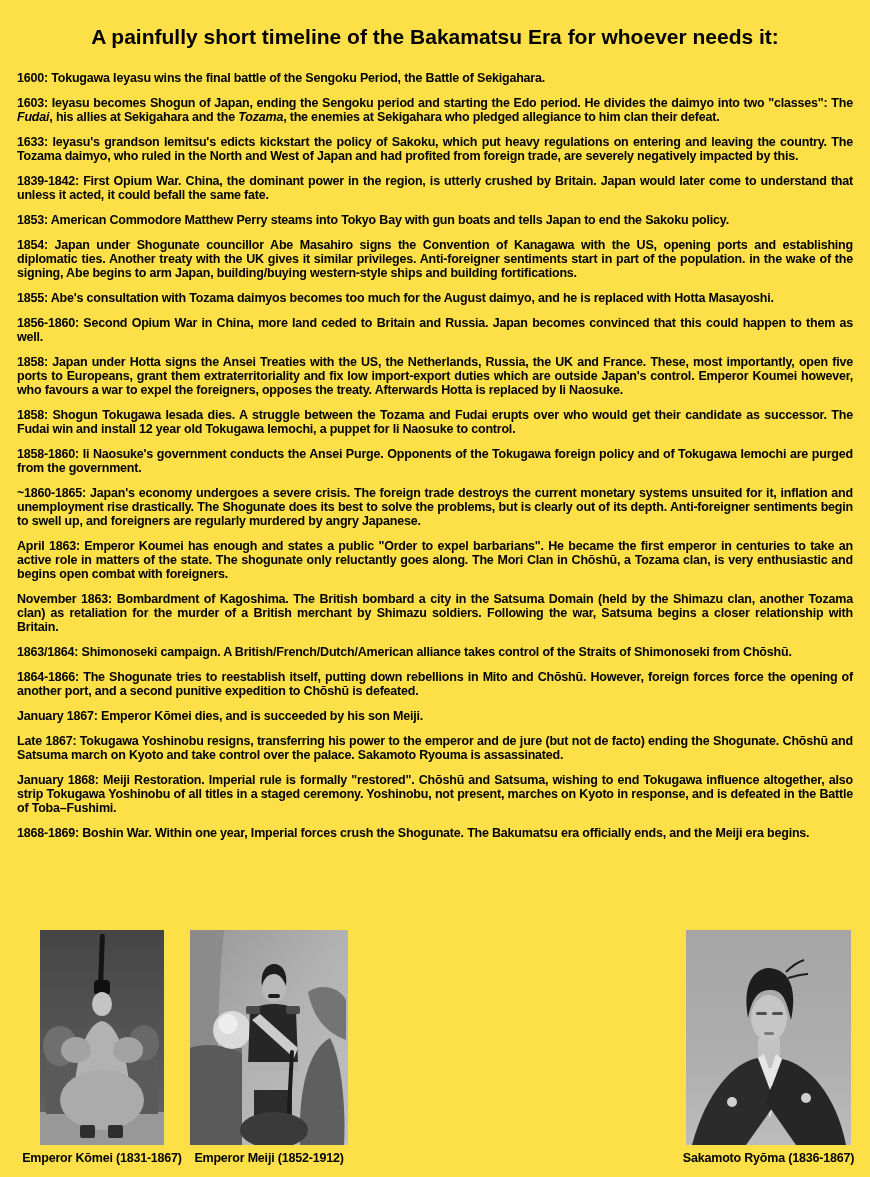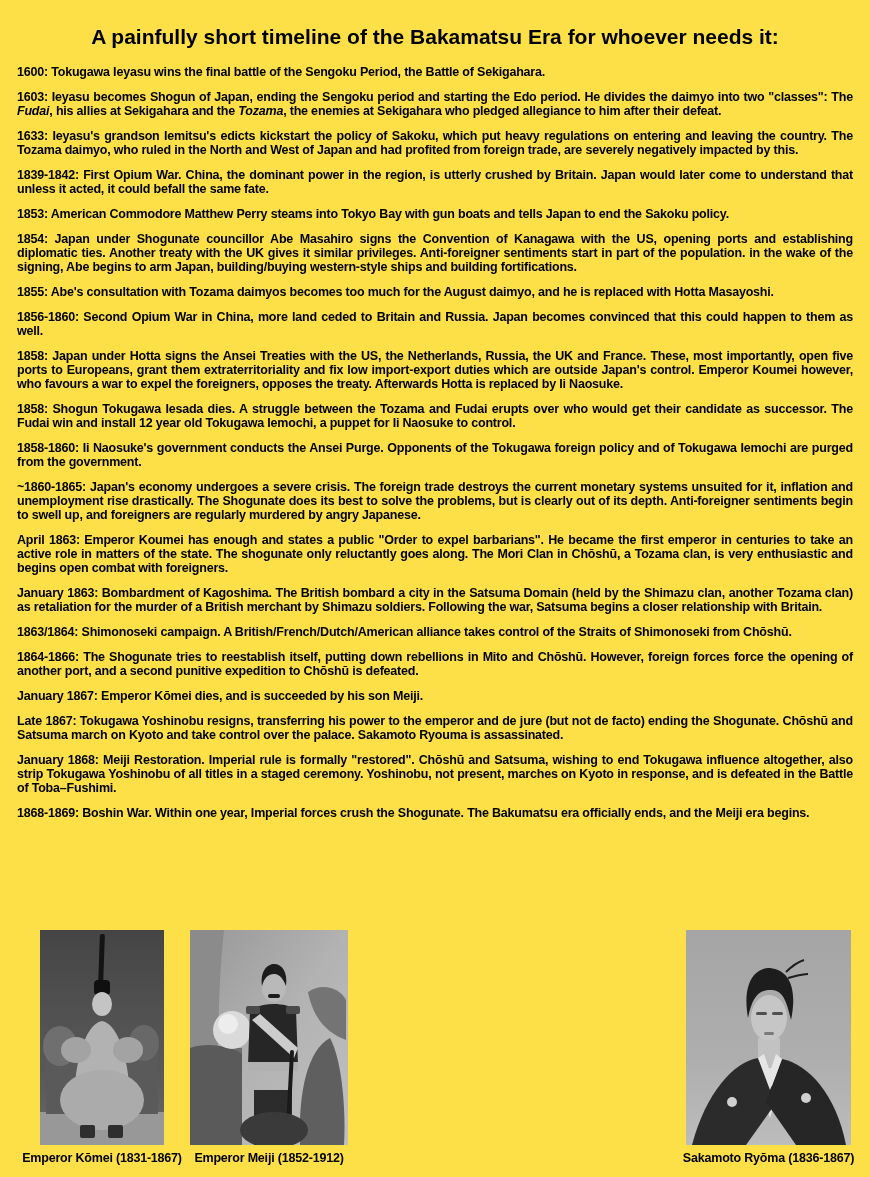--- a/index.html
+++ b/index.html
@@ -18,21 +18,21 @@
     overflow: hidden;
   }
   .title {
     margin: 25px 17px 0;
     font-size: 21px;
     line-height: 24px;
     text-align: center;
     font-weight: 700;
   }
   .content {
-    margin: 16px 17px 0;
+    margin: 22px 17px 0;
   }
   .para {
     font-size: 12.5px;
     line-height: 14px;
     letter-spacing: -0.2px;
     margin: 0 0 11px;
     text-align: justify;
     hyphens: auto;
     -webkit-hyphens: auto;
   }
@@ -71,33 +71,33 @@
 </style>
 </head>
 <body>
 
 <div class="page">
 
   <h1 class="title">A painfully short timeline of the Bakamatsu Era for whoever needs it:</h1>
 
   <div class="content">
       <p class="para"><span>1600: Tokugawa Ieyasu wins the final battle of the Sengoku Period, the Battle of Sekigahara.</span></p>
-      <p class="para"><span>1603: Ieyasu becomes Shogun of Japan, ending the Sengoku period and starting the Edo period. He divides the daimyo into two "classes": The </span><em>Fudai</em><span>, his allies at Sekigahara and the </span><em>Tozama</em><span>, the enemies at Sekigahara who pledged allegiance to him after their defeat.</span></p>
+      <p class="para"><span>1603: Ieyasu becomes Shogun of Japan, ending the Sengoku period and starting the Edo period. He divides the daimyo into two "classes": The </span><em>Fudai</em><span>, his allies at Sekigahara and the </span><em>Tozama</em><span>, the enemies at Sekigahara who pledged allegiance to him clan their defeat.</span></p>
       <p class="para"><span>1633: Ieyasu's grandson Iemitsu's edicts kickstart the policy of Sakoku, which put heavy regulations on entering and leaving the country. The Tozama daimyo, who ruled in the North and West of Japan and had profited from foreign trade, are severely negatively impacted by this.</span></p>
       <p class="para"><span>1839-1842: First Opium War. China, the dominant power in the region, is utterly crushed by Britain. Japan would later come to understand that unless it acted, it could befall the same fate.</span></p>
       <p class="para"><span>1853: American Commodore Matthew Perry steams into Tokyo Bay with gun boats and tells Japan to end the Sakoku policy.</span></p>
       <p class="para"><span>1854: Japan under Shogunate councillor Abe Masahiro signs the Convention of Kanagawa with the US, opening ports and establishing diplomatic ties. Another treaty with the UK gives it similar privileges. Anti-foreigner sentiments start in part of the population. in the wake of the signing, Abe begins to arm Japan, building/buying western-style ships and building fortifications.</span></p>
       <p class="para"><span>1855: Abe's consultation with Tozama daimyos becomes too much for the August daimyo, and he is replaced with Hotta Masayoshi.</span></p>
       <p class="para"><span>1856-1860: Second Opium War in China, more land ceded to Britain and Russia. Japan becomes convinced that this could happen to them as well.</span></p>
       <p class="para"><span>1858: Japan under Hotta signs the Ansei Treaties with the US, the Netherlands, Russia, the UK and France. These, most importantly, open five ports to Europeans, grant them extraterritoriality and fix low import-export duties which are outside Japan's control. Emperor Koumei however, who favours a war to expel the foreigners, opposes the treaty. Afterwards Hotta is replaced by Ii Naosuke.</span></p>
       <p class="para"><span>1858: Shogun Tokugawa Iesada dies. A struggle between the Tozama and Fudai erupts over who would get their candidate as successor. The Fudai win and install 12 year old Tokugawa Iemochi, a puppet for Ii Naosuke to control.</span></p>
       <p class="para"><span>1858-1860: Ii Naosuke's government conducts the Ansei Purge. Opponents of the Tokugawa foreign policy and of Tokugawa Iemochi are purged from the government.</span></p>
       <p class="para"><span>~1860-1865: Japan's economy undergoes a severe crisis. The foreign trade destroys the current monetary systems unsuited for it, inflation and unemployment rise drastically. The Shogunate does its best to solve the problems, but is clearly out of its depth. Anti-foreigner sentiments begin to swell up, and foreigners are regularly murdered by angry Japanese.</span></p>
       <p class="para"><span>April 1863: Emperor Koumei has enough and states a public "Order to expel barbarians". He became the first emperor in centuries to take an active role in matters of the state. The shogunate only reluctantly goes along. The Mori Clan in Chōshū, a Tozama clan, is very enthusiastic and begins open combat with foreigners.</span></p>
-      <p class="para"><span>January 1863: Bombardment of Kagoshima. The British bombard a city in the Satsuma Domain (held by the Shimazu clan, another Tozama clan) as retaliation for the murder of a British merchant by Shimazu soldiers. Following the war, Satsuma begins a closer relationship with Britain.</span></p>
+      <p class="para"><span>November 1863: Bombardment of Kagoshima. The British bombard a city in the Satsuma Domain (held by the Shimazu clan, another Tozama clan) as retaliation for the murder of a British merchant by Shimazu soldiers. Following the war, Satsuma begins a closer relationship with Britain.</span></p>
       <p class="para"><span>1863/1864: Shimonoseki campaign. A British/French/Dutch/American alliance takes control of the Straits of Shimonoseki from Chōshū.</span></p>
       <p class="para"><span>1864-1866: The Shogunate tries to reestablish itself, putting down rebellions in Mito and Chōshū. However, foreign forces force the opening of another port, and a second punitive expedition to Chōshū is defeated.</span></p>
       <p class="para"><span>January 1867: Emperor Kōmei dies, and is succeeded by his son Meiji.</span></p>
       <p class="para"><span>Late 1867: Tokugawa Yoshinobu resigns, transferring his power to the emperor and de jure (but not de facto) ending the Shogunate. Chōshū and Satsuma march on Kyoto and take control over the palace. Sakamoto Ryouma is assassinated.</span></p>
       <p class="para"><span>January 1868: Meiji Restoration. Imperial rule is formally "restored". Chōshū and Satsuma, wishing to end Tokugawa influence altogether, also strip Tokugawa Yoshinobu of all titles in a staged ceremony. Yoshinobu, not present, marches on Kyoto in response, and is defeated in the Battle of Toba–Fushimi.</span></p>
       <p class="para"><span>1868-1869: Boshin War. Within one year, Imperial forces crush the Shogunate. The Bakumatsu era officially ends, and the Meiji era begins.</span></p>
     </div>
 
   <div class="figures">
 

